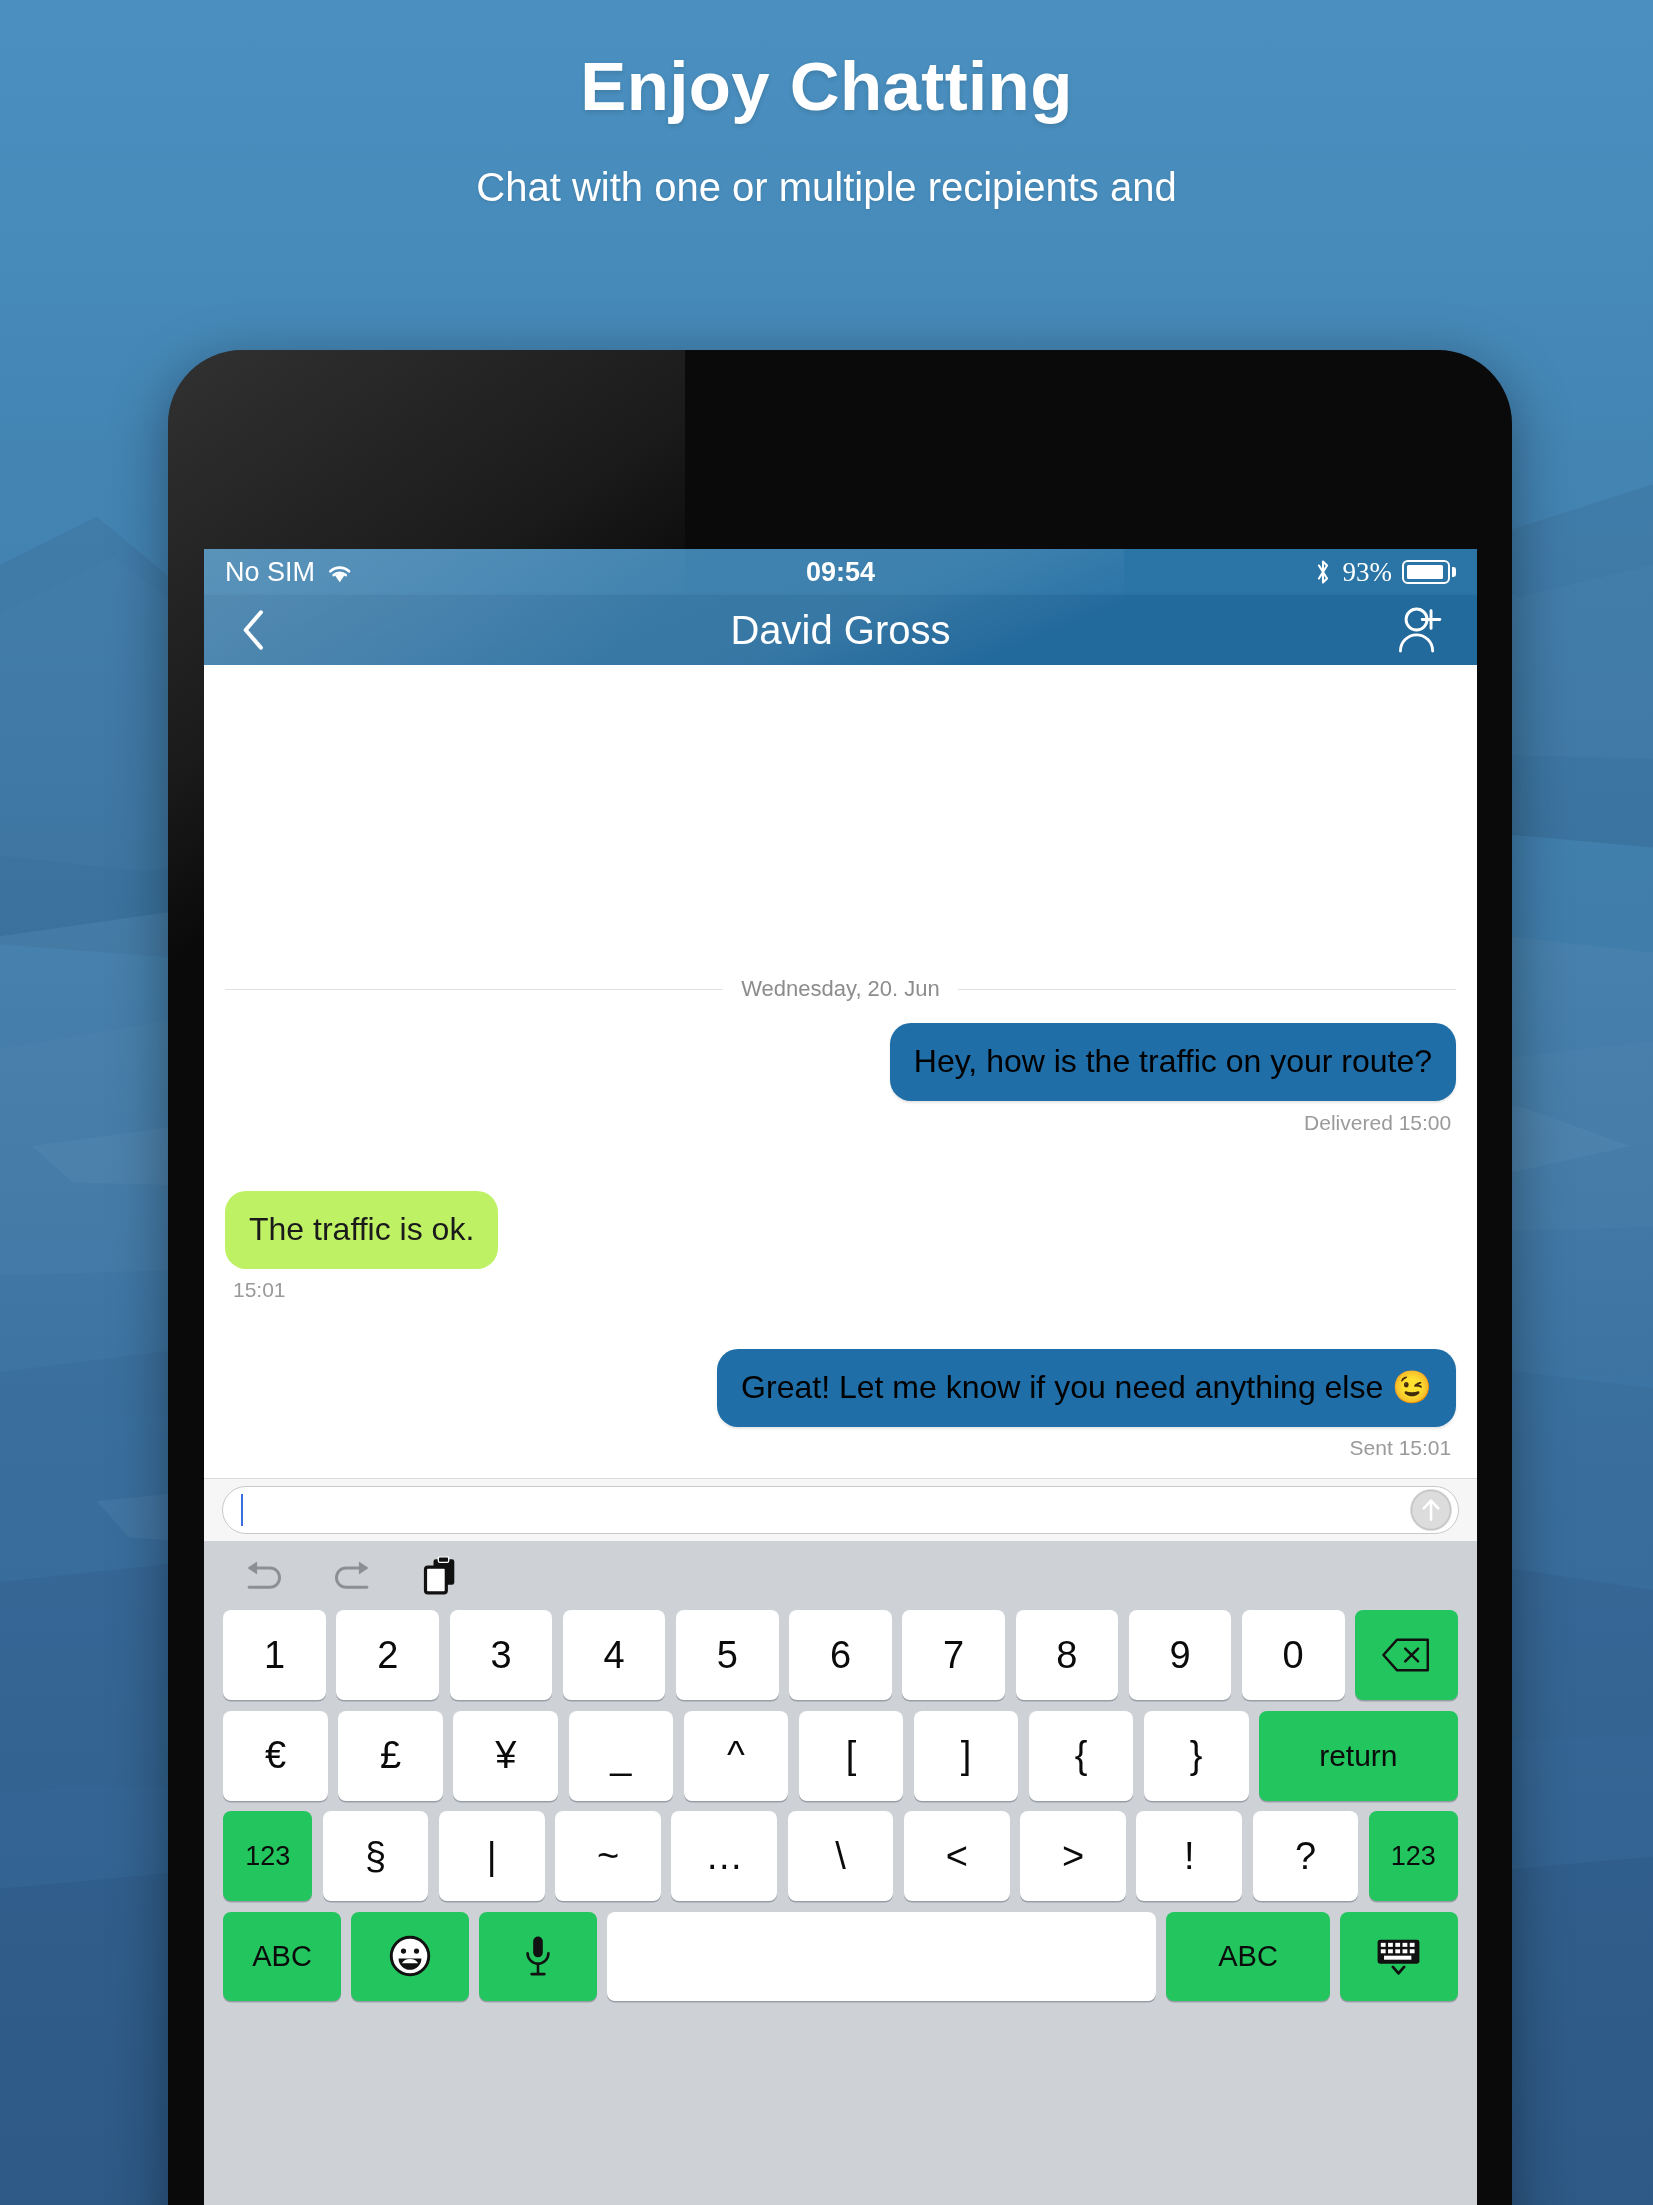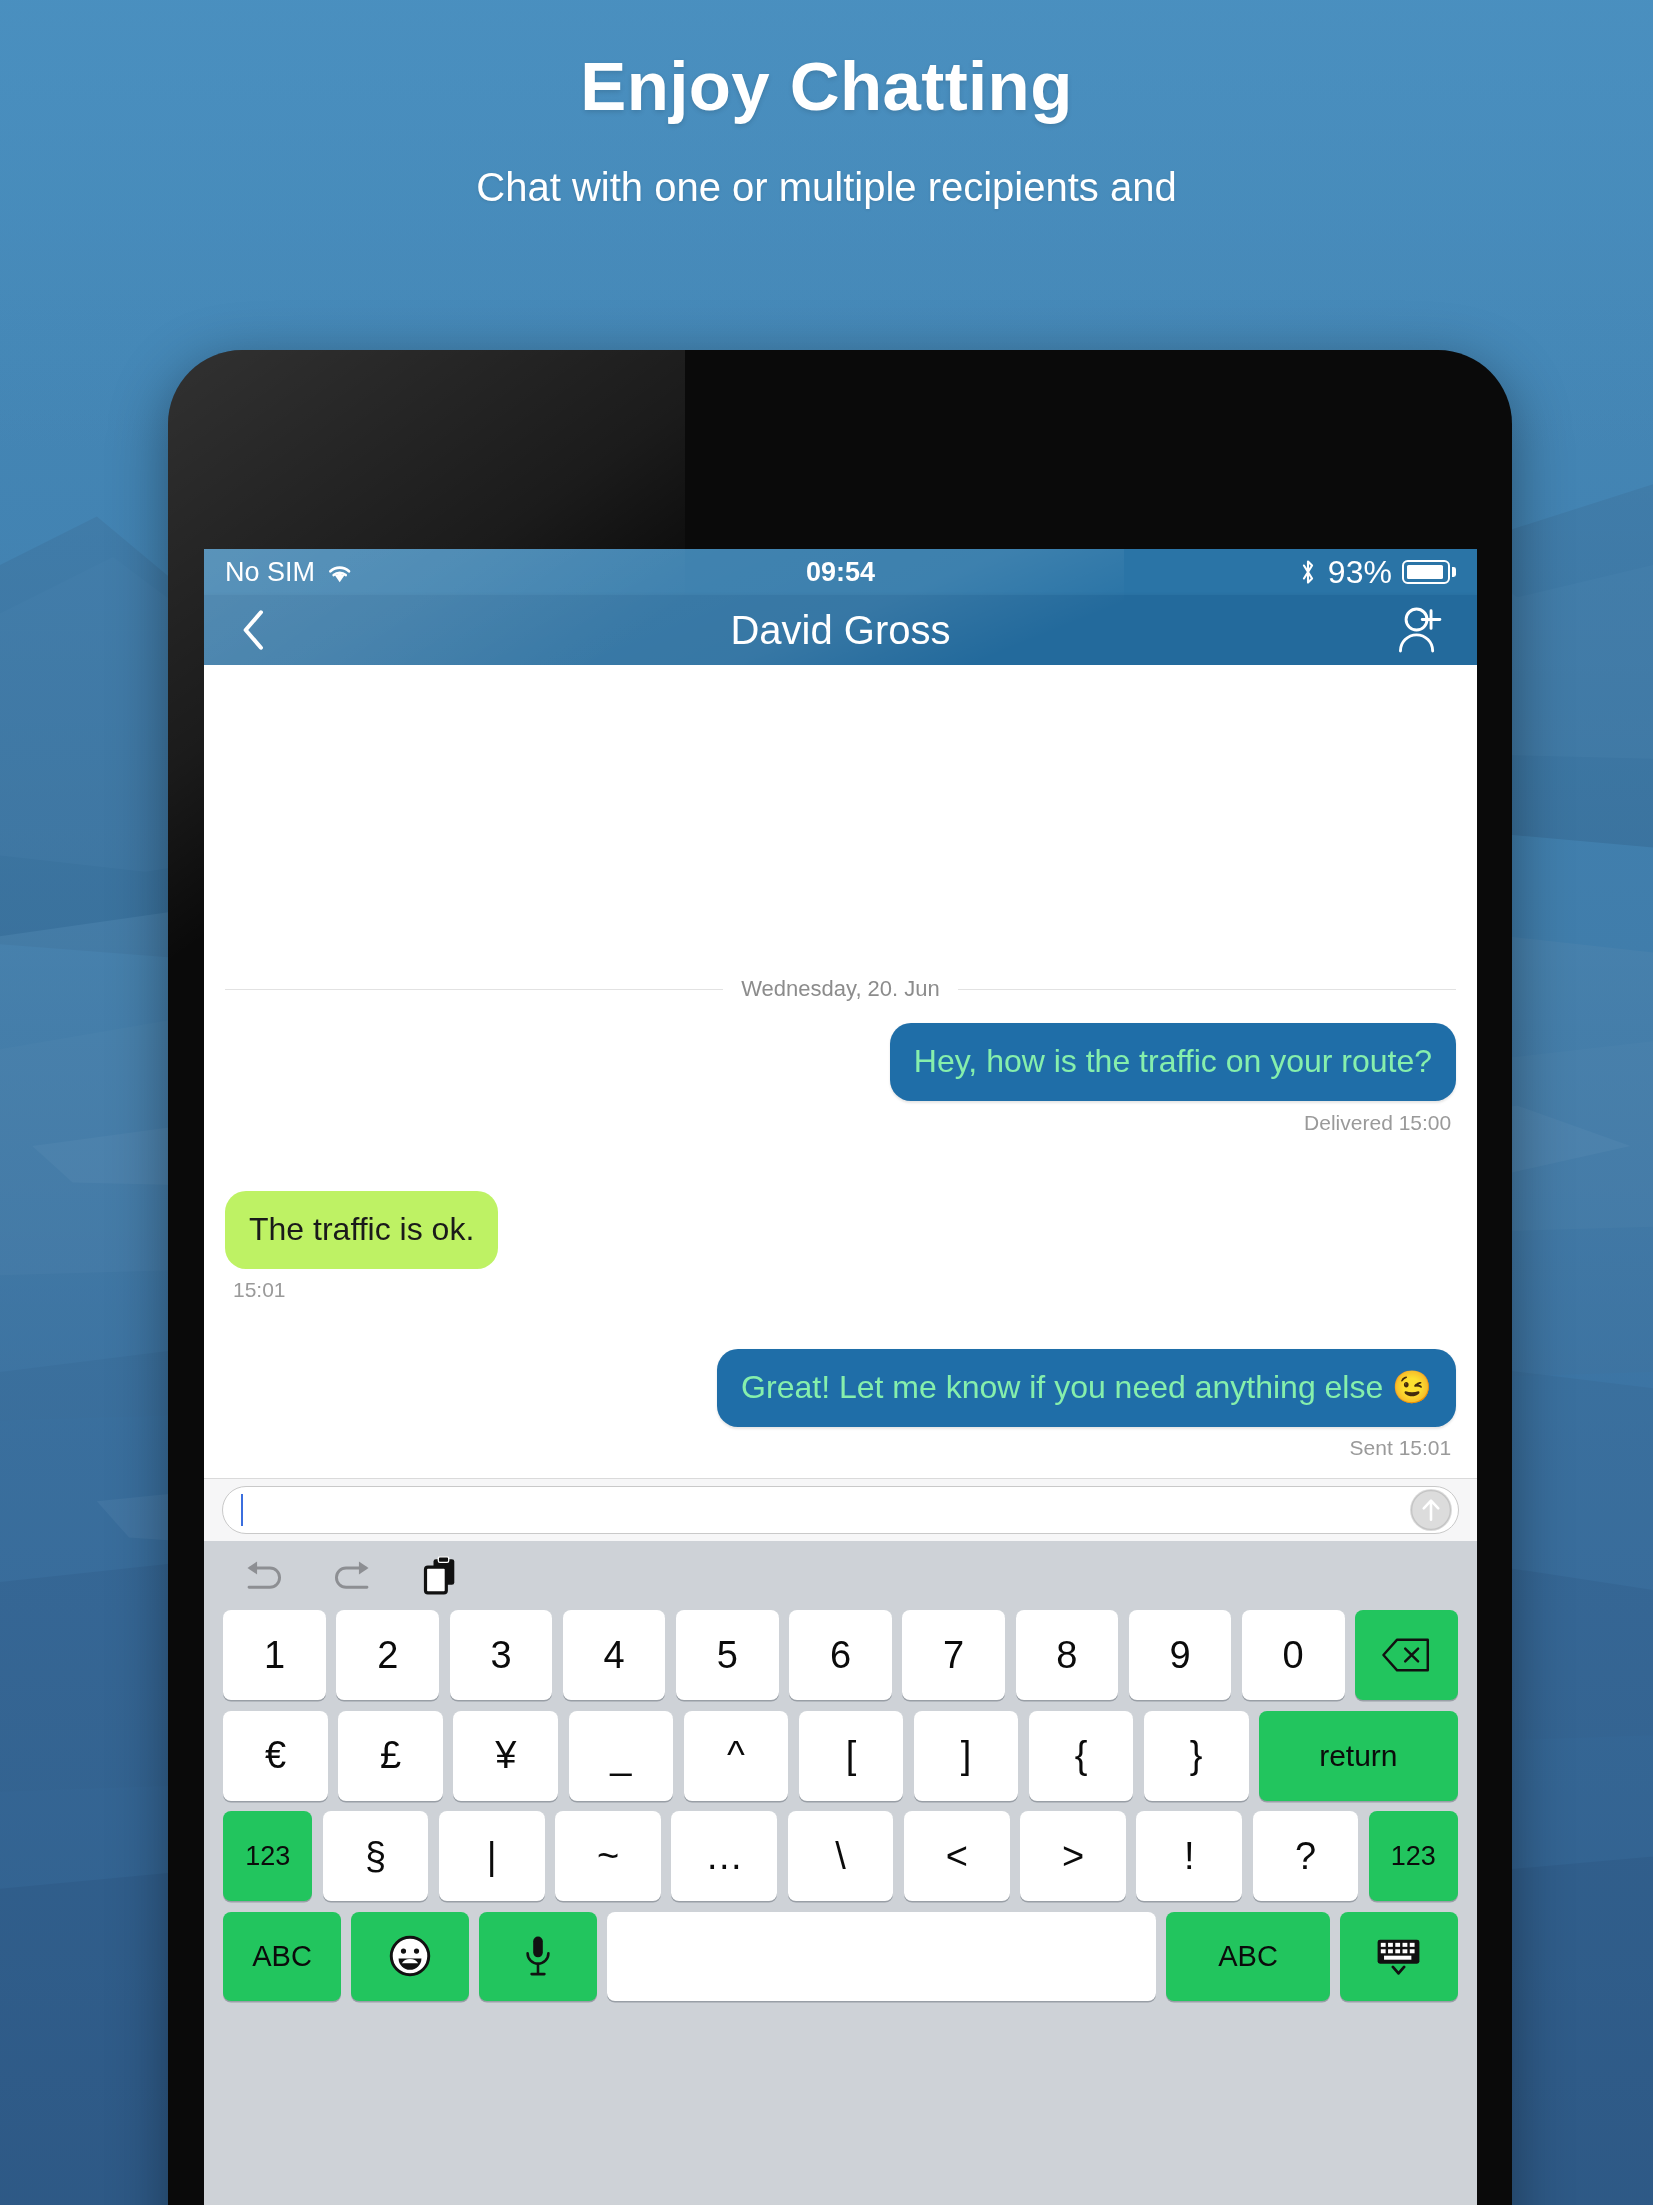--- a/index.html
+++ b/index.html
@@ -46,21 +46,21 @@
 
   
   #status-bar { height:46px; background:#2a74a6; color:#fff;
     display:flex; align-items:center; padding:0 21px; font-size:27px; position:relative; }
   #status-left { display:flex; align-items:center; gap:11.3px; }
   #status-carrier { font-size:27px; }
   #wifi-icon { display:block; }
   #status-time { position:absolute; left:0; right:0; text-align:center; font-size:27px; font-weight:bold;
     pointer-events:none; }
   #status-right { margin-left:auto; display:flex; align-items:center; gap:10.5px; z-index:2; }
-  #status-battery-pct { font-size:32px; }
+  #status-battery-pct { font-size:27px;font-family:Liberation Serif, serif; }
   #battery-shell { width:48px; height:23.4px; border:2.4px solid #fff; border-radius:5.7px;
     padding:2.4px; display:flex; }
   #battery-fill { background:#fff; border-radius:1.6px; height:100%; }
   #battery-nub { width:4px; height:9.7px; background:#fff; border-radius:0 2.4px 2.4px 0; margin-left:1.6px; }
 
   
   #nav-bar { height:70px; background:#236a9c; display:flex; align-items:center;
     padding:0 24px; position:relative;
     box-shadow:0 1.6px 4.8px rgba(0,0,0,.18); }
   #nav-back { width:52px; height:52px; display:flex; align-items:center; justify-content:center; }
@@ -78,21 +78,21 @@
     display:flex; flex-direction:column; justify-content:flex-end;
     padding:0 21px 11.3px 21px; }
   .date-sep { display:flex; align-items:center; gap:18px; margin-bottom:21px; }
   .date-sep .rule { flex:1; height:1.6px; background:#e2e2e2; }
   .date-sep .date-text { font-size:22px; color:#8c8c8c; }
 
   .msg-row { display:flex; flex-direction:column; margin-bottom:6.5px; }
   .msg-row.out { align-items:flex-end; }
   .msg-row.in  { align-items:flex-start; }
   .bubble { max-width:66%; border-radius:19.4px; padding:18px 24px; font-size:32px; line-height:1.30; }
-  .bubble.out { background:#1f6ea8; color:#86efac; border-radius:21px;
+  .bubble.out { background:#1f6ea8; color:#000000; border-radius:21px;
     box-shadow:0 1.6px 2.4px rgba(0,0,0,.10); }
   .bubble.in  { background:#bef264; color:#1a1a1a; border-radius:21px; }
   .meta { font-size:21px; color:#9a9a9a; margin-top:9.7px; }
   .msg-row.out .meta { margin-right:4.8px; }
   .msg-row.in  .meta { margin-left:8px; }
   .out-pad  { height:50px; }
   .out-pad2 { height:40px; }
 
   
   #input-bar { height:63px; background:#f6f6f7; border-top:0.8px solid #dadada;

